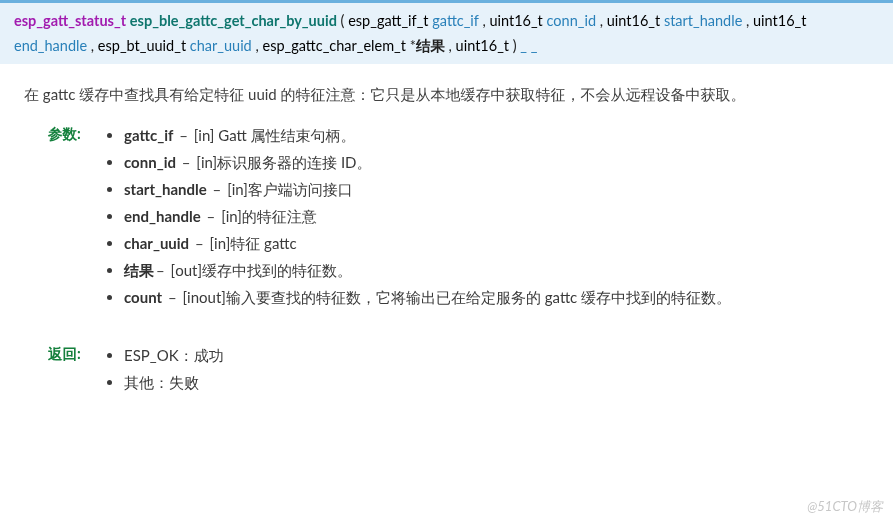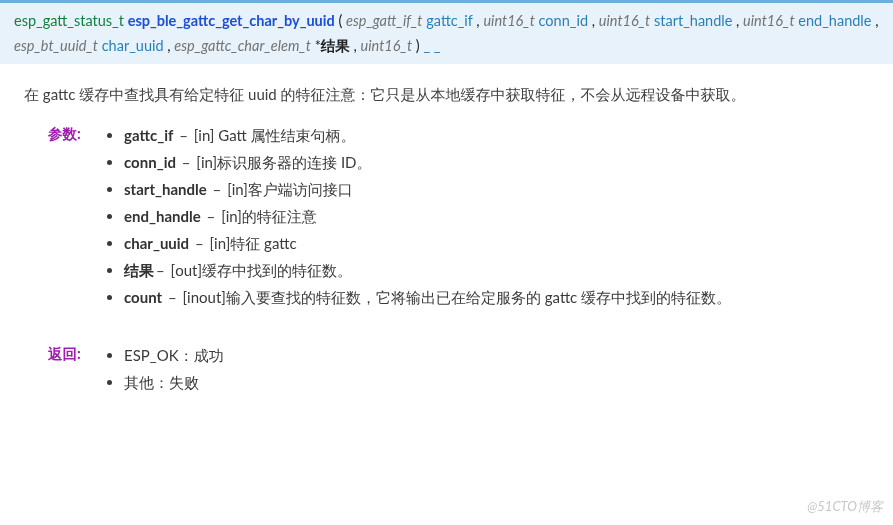--- a/index.html
+++ b/index.html
@@ -15,24 +15,24 @@
   .sig-box {
     background: #e7f2fa;
     border-top: 3px solid #6ab0de;
     padding: 6px 14px 6px 14px;
     margin: 0 0 18px 0;
     font-family: "Lato", sans-serif;
     font-size: 14.5px;
     line-height: 1.7;
     color: #2980b9;
   }
-  .sig-box .ret-type { color: #15803d; font-weight: 400; }
-  .sig-box .fn-name { color: #1d4ed8; font-weight: 700; }
+  .sig-box .ret-type { color: #a21caf; font-weight: 700; }
+  .sig-box .fn-name { color: #0f766e; font-weight: 700; }
   .sig-box .punct { color: #222; font-weight: 400; }
-  .sig-box .ptype { color: #737373; font-weight: 400; font-style: italic; }
+  .sig-box .ptype { color: #000000; font-weight: 400; }
   .sig-box .pname { color: #2980b9; font-weight: 400; }
   .sig-box .star { color: #222; font-weight: 400; }
   .sig-box .bold-cn { color: #222; font-weight: 700; }
 
   .desc {
     padding: 0 24px;
     margin-bottom: 14px;
     font-size: 15px;
     color: #404040;
   }
@@ -40,21 +40,21 @@
   .field-block {
     padding: 0 24px 0 48px;
   }
   .field-row {
     display: flex;
     align-items: flex-start;
     margin-bottom: 6px;
   }
   .field-label {
     font-weight: 700;
-    color: #a21caf;
+    color: #15803d;
     width: 54px;
     flex: 0 0 54px;
     padding-top: 2px;
     font-size: 14.5px;
   }
   .field-body {
     flex: 1;
   }
   ul.params {
     margin: 0;

